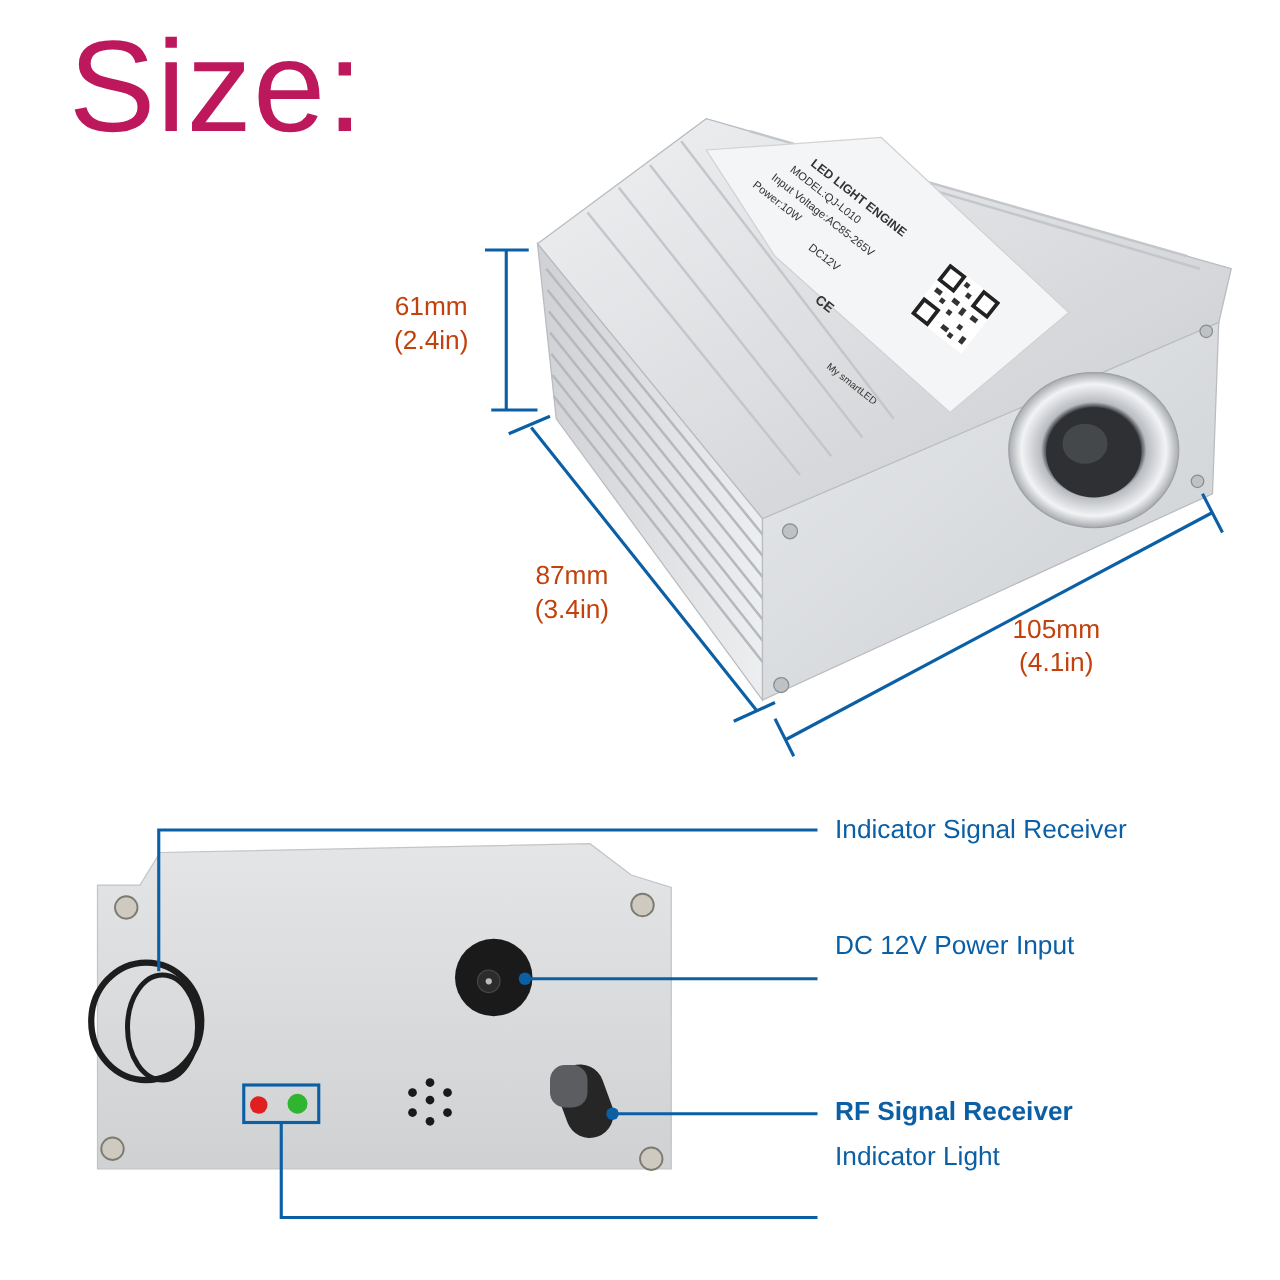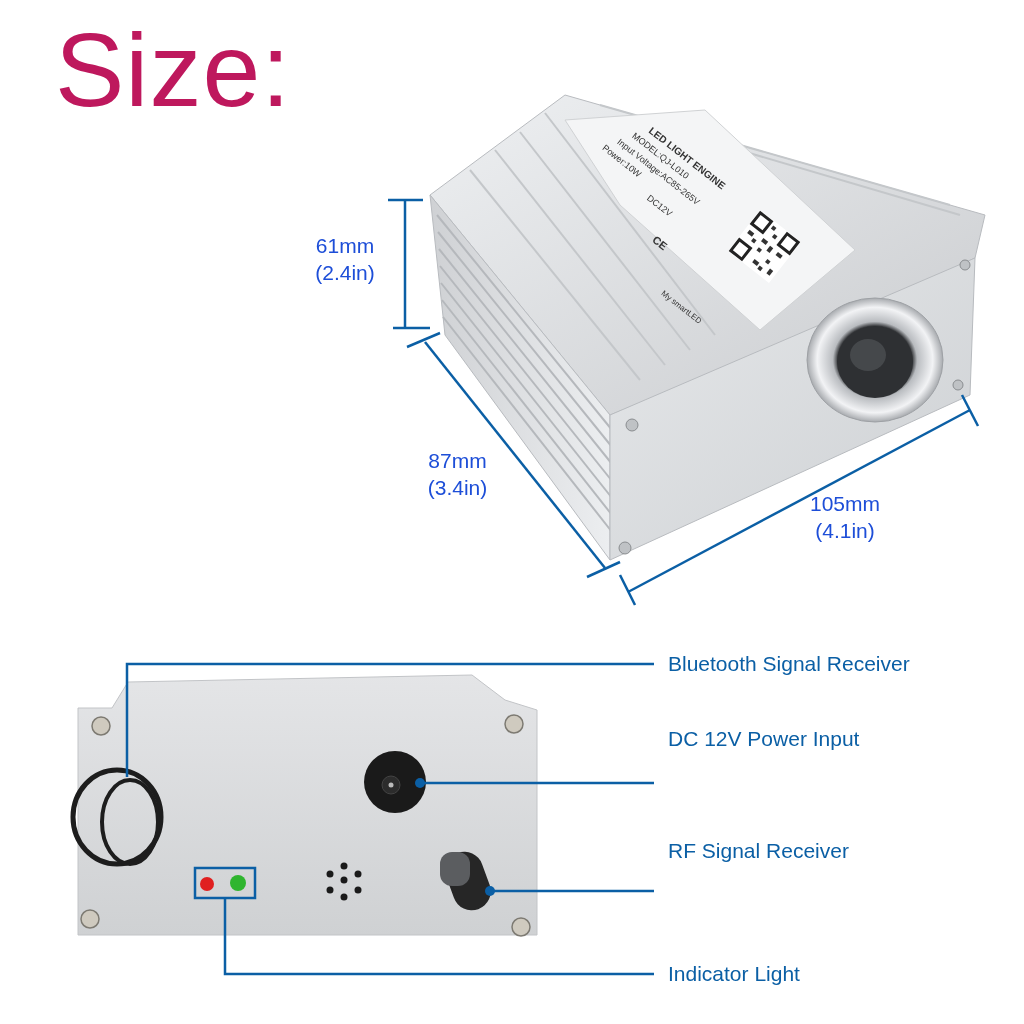--- a/index.html
+++ b/index.html
@@ -1,20 +1,20 @@
 <!DOCTYPE html>
 <html><head>
 <meta charset="utf-8">
 <style>
   html, body { margin:0; padding:0; background:#ffffff; }
   body { width:1024px; height:1024px; position:relative; overflow:hidden;
          font-family:"Liberation Sans", sans-serif; color:#0b5fa5; }
   .abs { position:absolute; }
   .title { left:55px; top:10px; font-size:104px; line-height:120px; color:#be185d; letter-spacing:1px; }
-  .dim { font-size:21px; line-height:27px; color:#1d4ed8; text-align:center; }
+  .dim { font-size:21px; line-height:27px; color:#c2410c; text-align:center; }
   .callout { font-size:21px; color:#0b5fa5; left:668px; line-height:26px; white-space:nowrap; }
   svg { position:absolute; left:0; top:0; }
   .label-text { font-family:"Liberation Sans", sans-serif; fill:#333; }
 </style>
 </head>
 <body>
 
 <div class="abs title">Size:</div>
 
 <svg width="1024" height="1024" viewBox="0 0 1024 1024">
@@ -181,16 +181,16 @@
 </div>
 <div class="abs dim" style="left:410px;top:447px;width:95px;">
   <div>87mm</div>
   <div>(3.4in)</div>
 </div>
 <div class="abs dim" style="left:790px;top:490px;width:110px;">
   <div>105mm</div>
   <div>(4.1in)</div>
 </div>
 
-<div class="abs callout" style="top:651px;">Bluetooth Signal Receiver</div>
-<div class="abs callout" style="top:726px;">DC 12V Power Input</div>
-<div class="abs callout" style="top:838px;">RF Signal Receiver</div>
-<div class="abs callout" style="top:961px;">Indicator Light</div>
+<div class="abs callout" style="top:651px;">Indicator Signal Receiver</div>
+<div class="abs callout" style="top:744px;">DC 12V Power Input</div>
+<div class="abs callout" style="top:877px;font-weight:bold;">RF Signal Receiver</div>
+<div class="abs callout" style="top:913px;">Indicator Light</div>
 
 </body></html>

